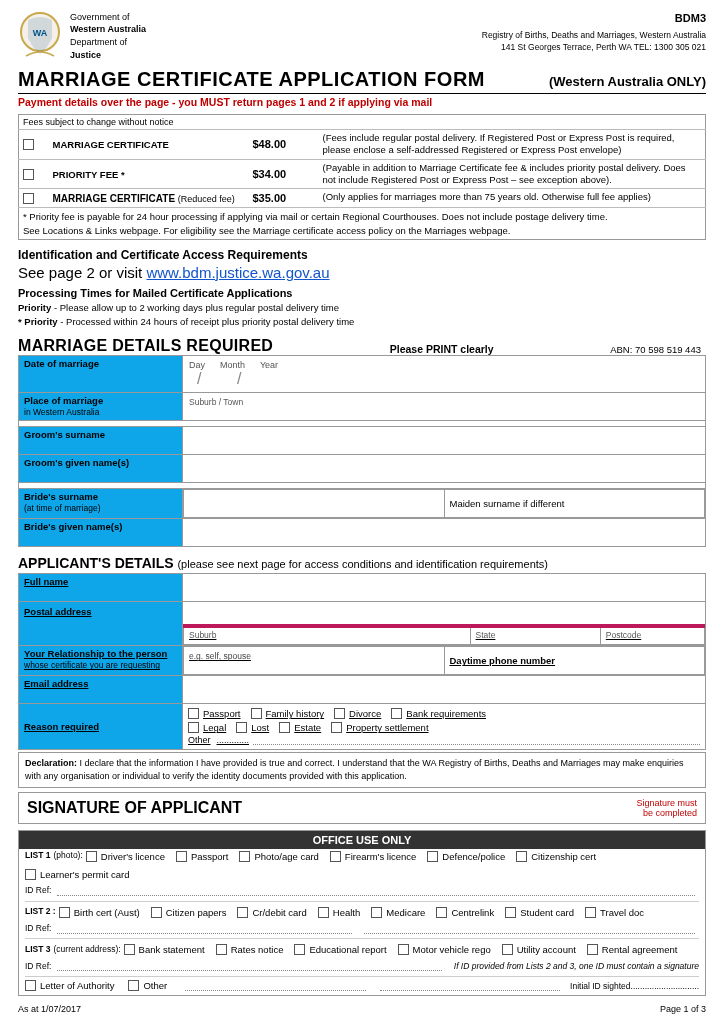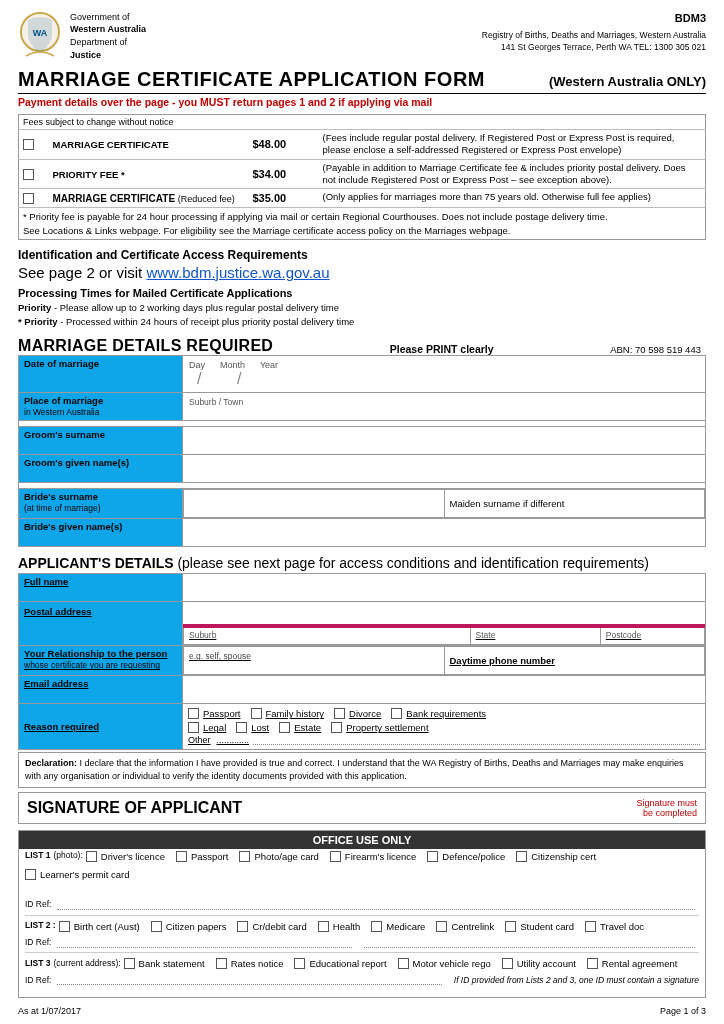--- a/index.html
+++ b/index.html
@@ -183,21 +183,21 @@
       color: #555;
       display: block;
       margin-bottom: 2px;
     }
     .applicant-header {
       font-size: 14px;
       font-weight: bold;
       margin: 8px 0 0 0;
     }
     .applicant-sub {
-      font-size: 14px;
+      font-size: 11px;
       font-weight: normal;
     }
     .small-label {
       font-size: 8.5px;
       color: #444;
       display: block;
     }
     .checkbox-label {
       display: inline-flex;
       align-items: center;
@@ -567,21 +567,21 @@
   <div class="signature-must">
     <span style="color:#c00000;">Signature must</span><br>
     <span style="color:#c00000;">be completed</span>
   </div>
 </div>
 
 <div class="office-use-section">
   <div class="office-use-header">OFFICE USE ONLY</div>
 
   <div class="office-list-row">
-    <div style="display:flex; flex-wrap:wrap; align-items:center; gap:3px; margin-bottom:16px;">
+    <div style="display:flex; flex-wrap:wrap; align-items:center; gap:3px; margin-bottom:2px;">
       <span style="font-weight:bold;">LIST 1</span>
       <span>(photo):</span>
       <label class="checkbox-label">
           <span class="checkbox-sq"></span>
           <span>Driver's licence</span>
         </label>
       <label class="checkbox-label">
           <span class="checkbox-sq"></span>
           <span>Passport</span>
         </label>
@@ -688,18 +688,31 @@
     </div>
     <div style="display:flex; justify-content:space-between; align-items:center;">
       <div class="id-ref-line" style="flex:1;">
         <span>ID Ref:</span>
         <div class="dotted-line"></div>
       </div>
       <span style="font-size:8.5px; font-style:italic; margin-left:8px;">If ID provided from Lists 2 and 3, one ID must contain a signature</span>
     </div>
   </div>
 
+  <div style="display:flex; align-items:center; gap:6px; font-size:8.5px; margin-top:3px;">
+    <label class="checkbox-label">
+      <span class="checkbox-sq"></span>
+      <span>Letter of Authority</span>
+    </label>
+    <label class="checkbox-label">
+      <span class="checkbox-sq"></span>
+      <span>Other</span>
+    </label>
+    <div class="dotted-line" style="flex:1;"></div>
+    <div class="dotted-line" style="flex:1;"></div>
+    <span>Initial ID sighted.............................</span>
+  </div>
 </div>
 
 <div class="footer-row">
   <span>As at 1/07/2017</span>
   <span>Page 1 of 3</span>
 </div>
 
 </body></html>

